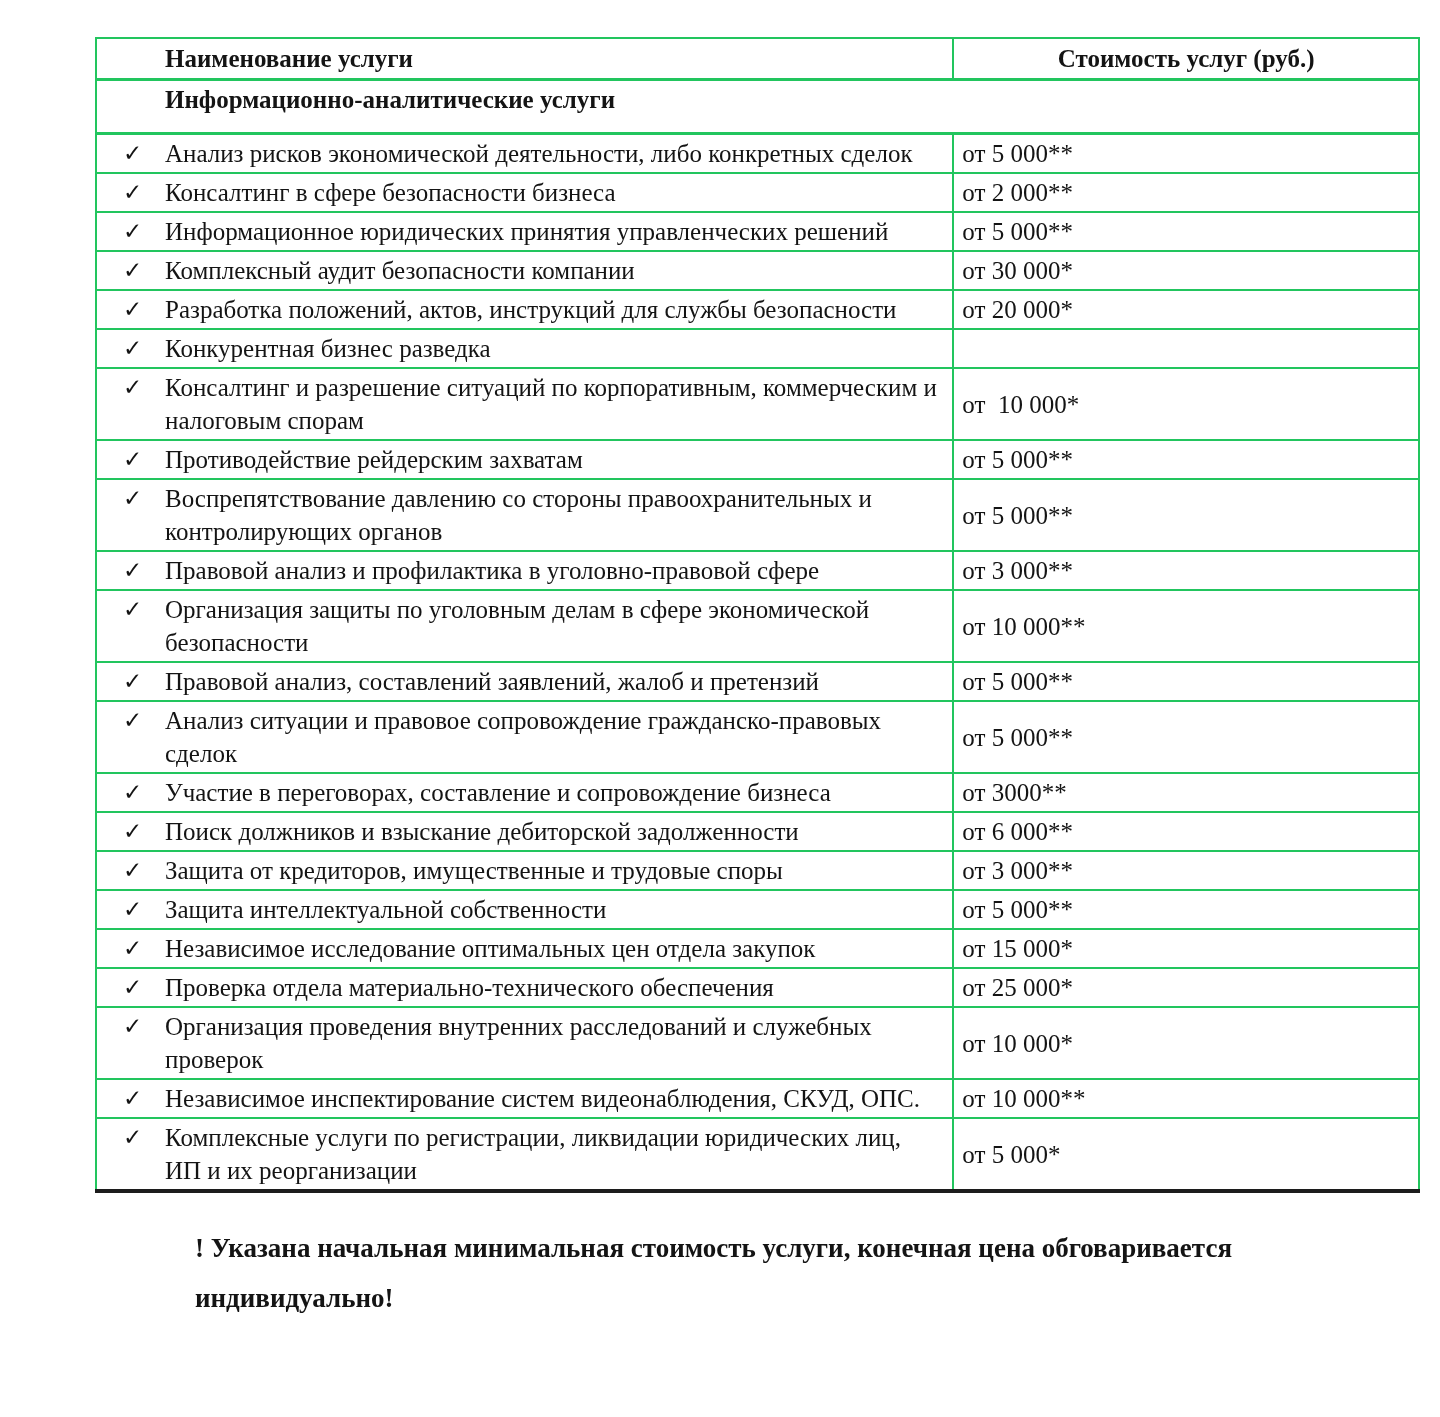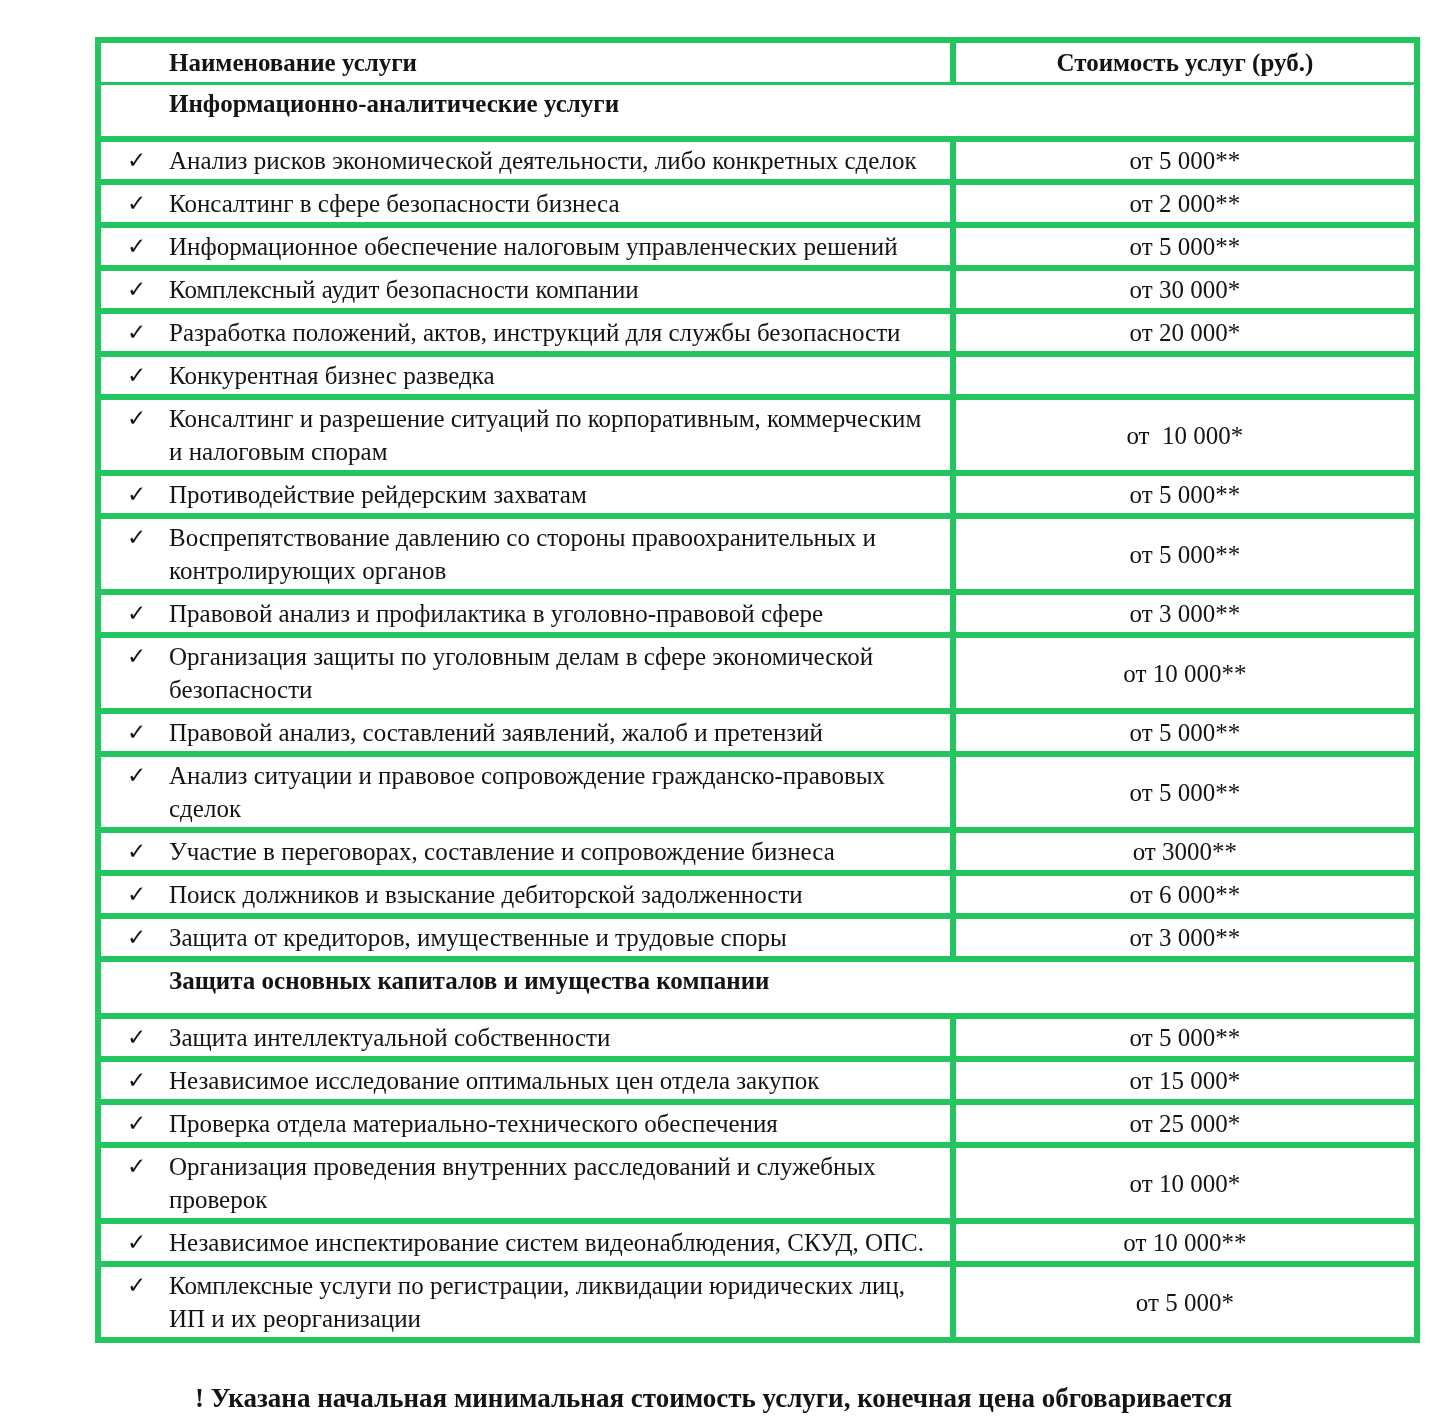--- a/index.html
+++ b/index.html
@@ -16,21 +16,21 @@
   table.price-table {
     border-collapse: collapse;
     width: 1325px;
     table-layout: fixed;
     border: 2px solid #1c1c1c;
     border-bottom-width: 4px;
   }
   col.c1 { width: 64.8%; }
   col.c2 { width: 35.2%; }
   th, td {
-    border: 6px solid #22c55e;
+    border: 2px solid #22c55e;
     font-size: 25px;
     line-height: 33px;
     vertical-align: middle;
     padding: 2px 0;
     margin-left: 8px;
   }
   th.name-h {
     text-align: left;
     font-weight: bold;
     padding: 3px 10px 3px 68px;
@@ -56,21 +56,20 @@
   td.svc .chk {
     flex: 0 0 68px;
     padding-left: 26px;
     font-size: 23px;
   }
   td.svc .txt {
     flex: 1 1 auto;
     padding-right: 14px;
   }
   td.price {
-    text-align: center;
     padding: 2px 8px;
     white-space: pre-wrap;
   }
   .note {
     width: 1180px;
     margin: 30px 0 0 100px;
     font-weight: bold;
     font-size: 27px;
     line-height: 50px;
   }
@@ -110,21 +109,21 @@
               <span class="chk">✓</span>
               <span class="txt">Консалтинг в сфере безопасности  бизнеса</span>
             </div>
           </td>
         <td class="price">от 2 000**</td>
       </tr>
       <tr>
         <td class="svc">
             <div class="wrap">
               <span class="chk">✓</span>
-              <span class="txt">Информационное обеспечение налоговым управленческих решений</span>
+              <span class="txt">Информационное юридических принятия управленческих решений</span>
             </div>
           </td>
         <td class="price">от 5 000**</td>
       </tr>
       <tr>
         <td class="svc">
             <div class="wrap">
               <span class="chk">✓</span>
               <span class="txt">Комплексный аудит безопасности компании</span>
             </div>
@@ -235,23 +234,20 @@
       <tr>
         <td class="svc">
             <div class="wrap">
               <span class="chk">✓</span>
               <span class="txt">Защита от кредиторов, имущественные и трудовые споры</span>
             </div>
           </td>
         <td class="price">от 3 000**</td>
       </tr>
 
-      <tr class="section">
-        <td colspan="2">Защита основных капиталов и имущества компании</td>
-      </tr>
       <tr>
         <td class="svc">
             <div class="wrap">
               <span class="chk">✓</span>
               <span class="txt">Защита интеллектуальной собственности</span>
             </div>
           </td>
         <td class="price">от 5 000**</td>
       </tr>
       <tr>

